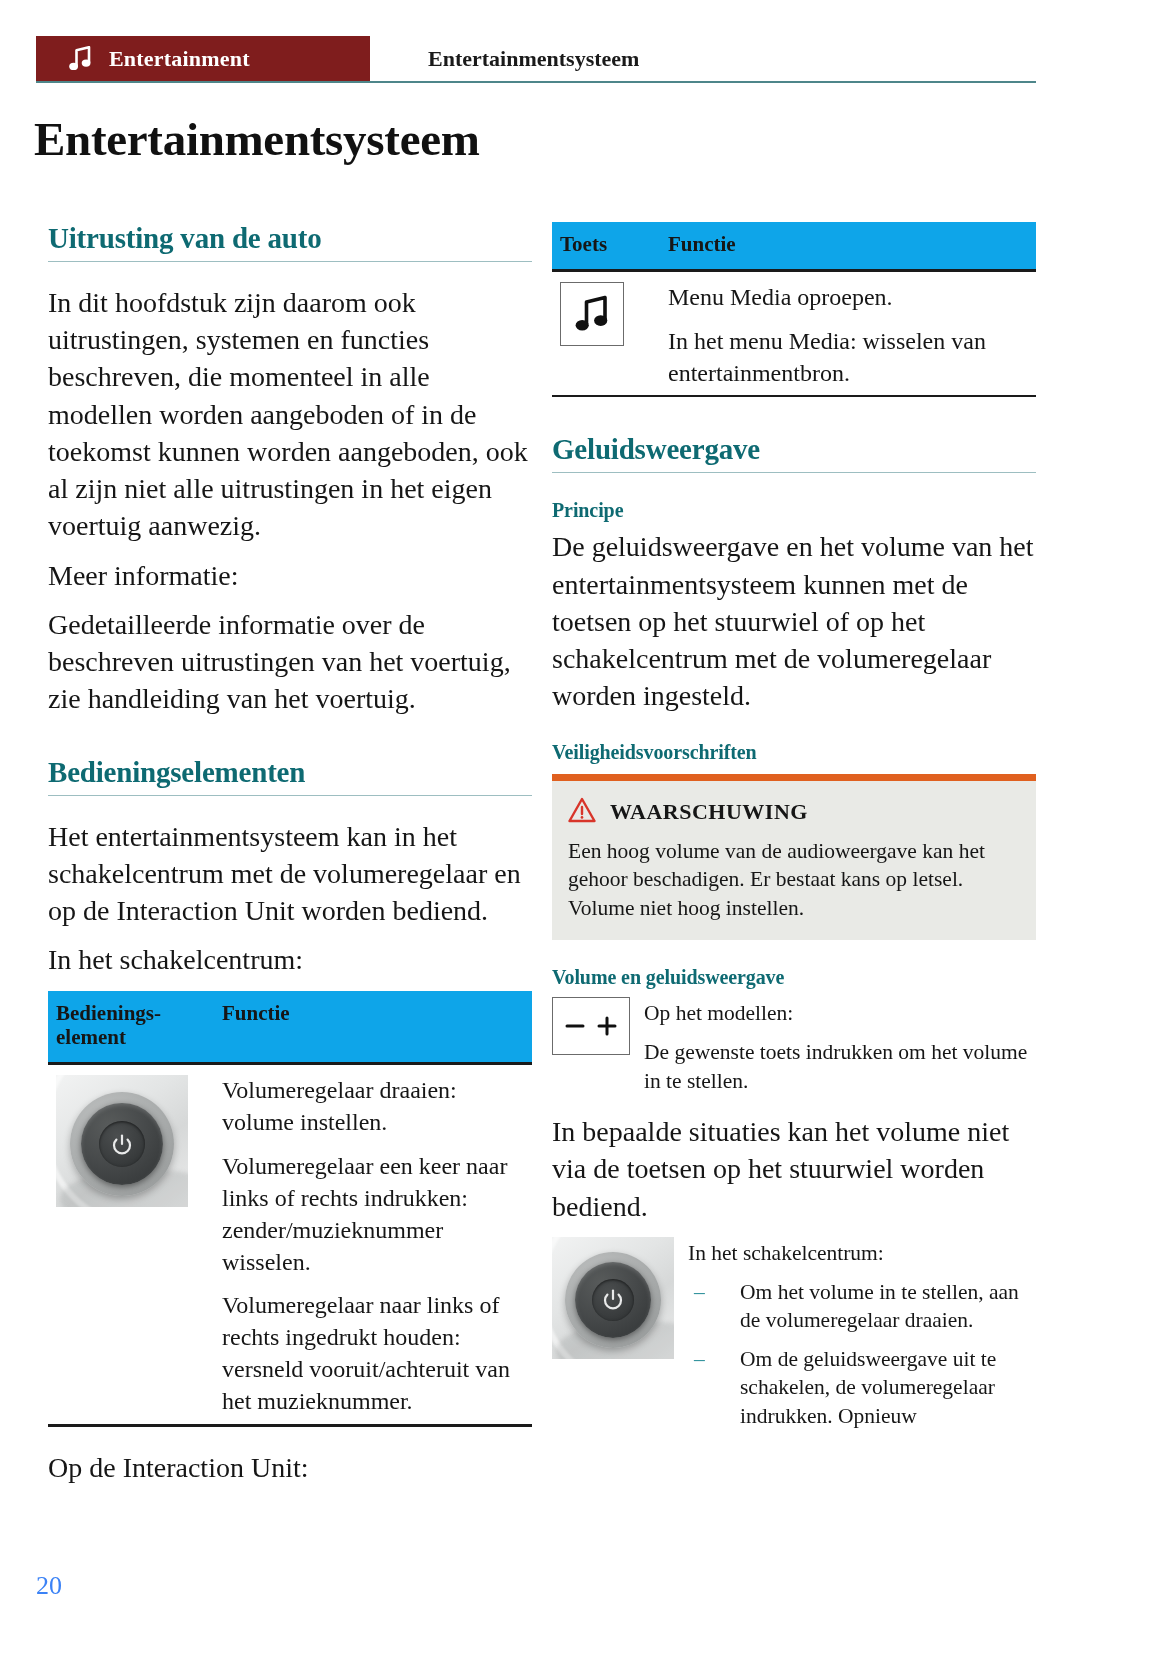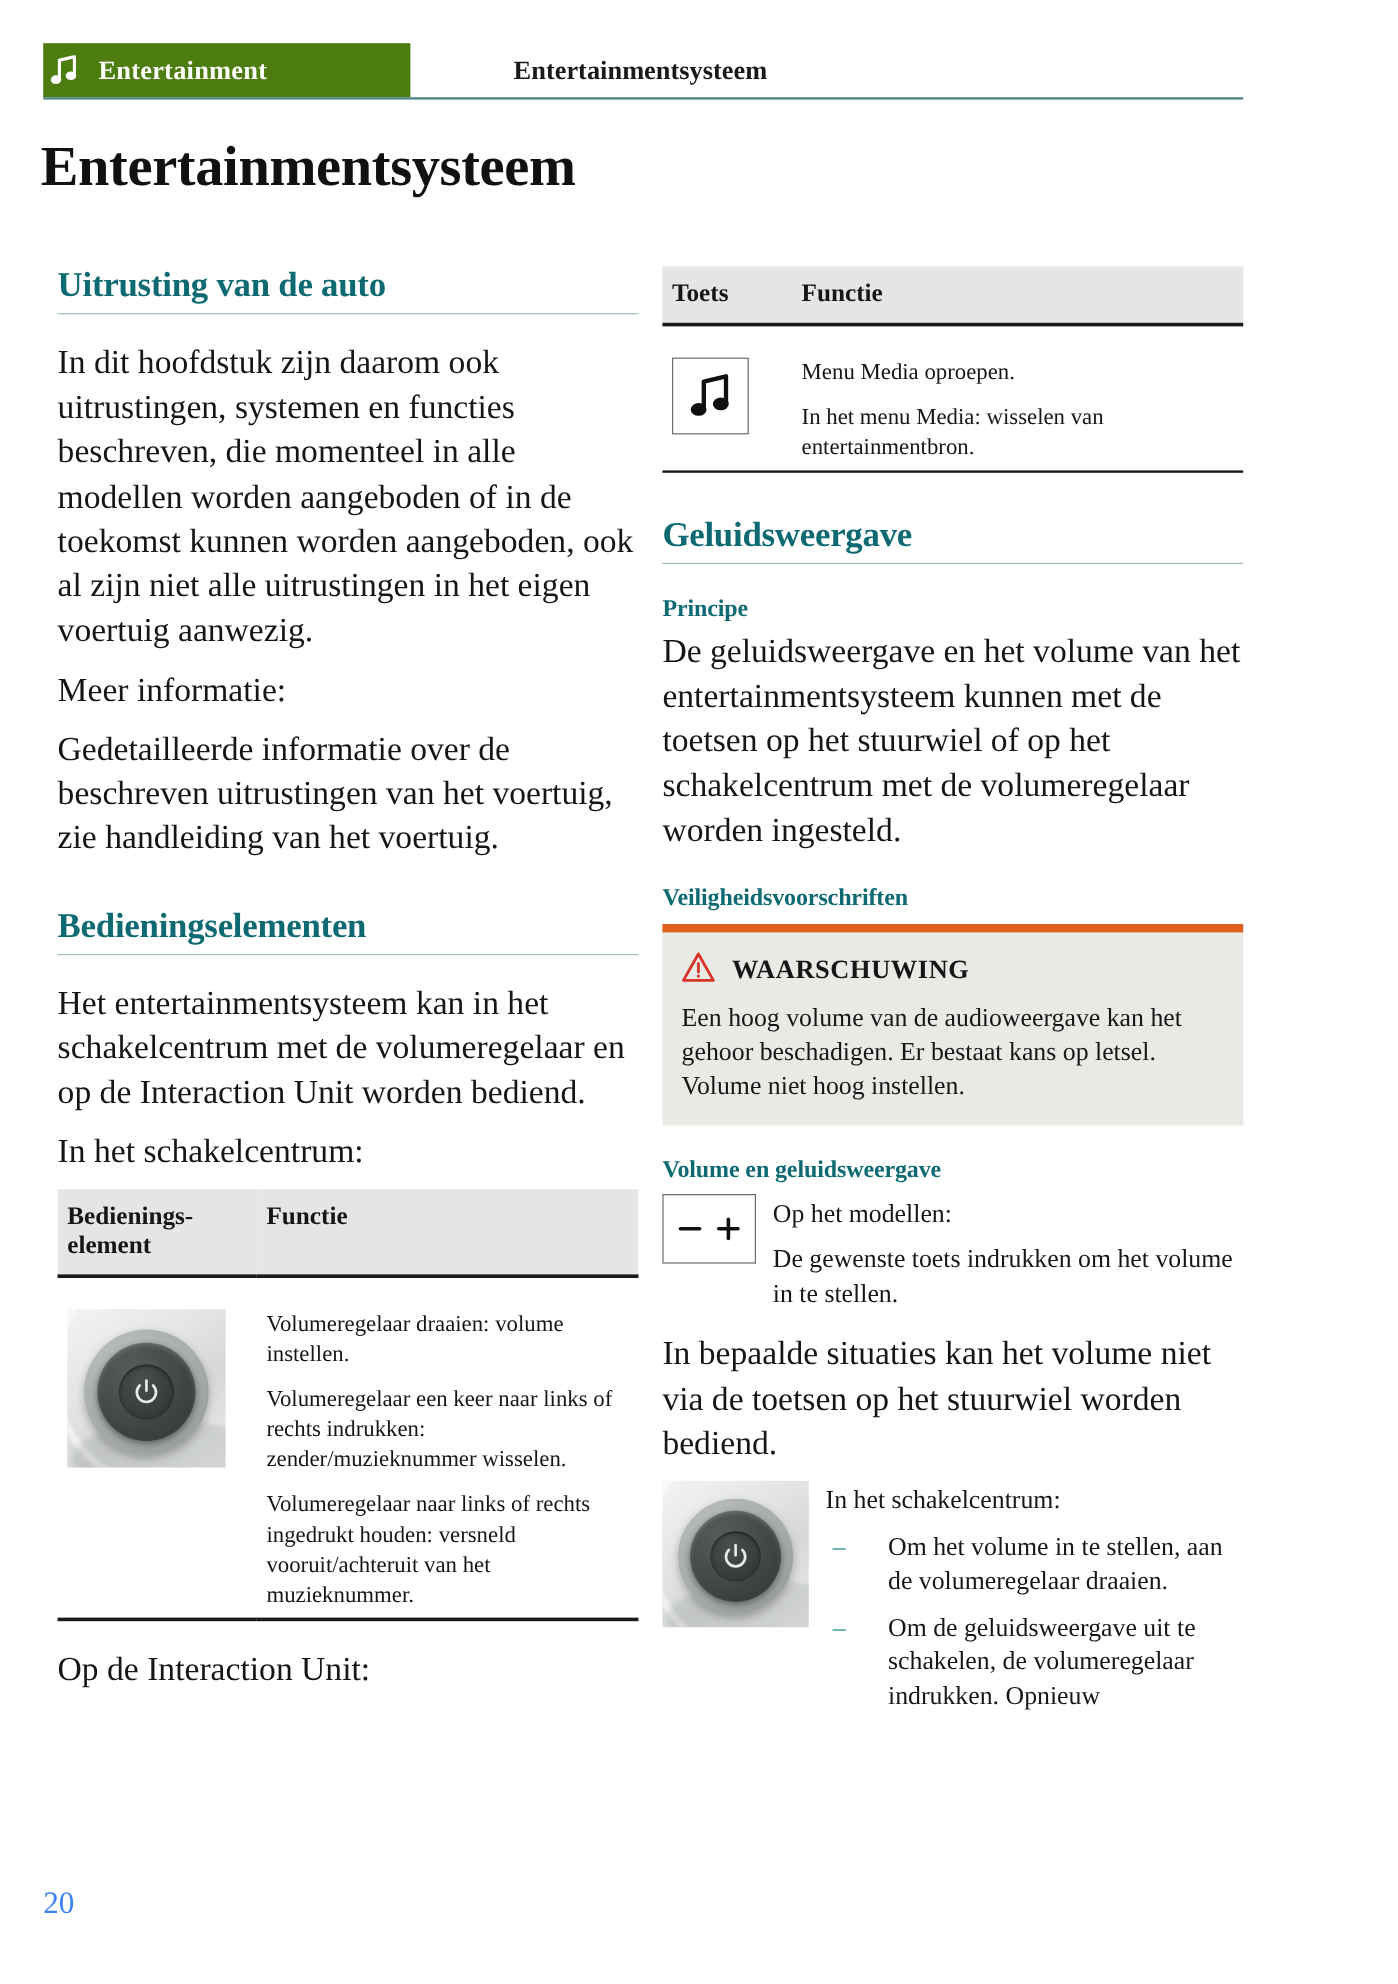--- a/index.html
+++ b/index.html
@@ -30,26 +30,26 @@
     left: 36px;
     top: 36px;
     width: 1000px;
     height: 50px;
   }
   .header-tab {
     position: absolute;
     left: 0;
     top: 0;
     height: 45px;
-    width: 306px;
-    background: #4d7c0f;
+    width: 334px;
+    background: #7f1d1d;
     display: flex;
     align-items: center;
     box-sizing: border-box;
-    padding-left: 4px;
+    padding-left: 31px;
   }
   .header-tab-icon {
     width: 26px;
     height: 30px;
     display: flex;
     align-items: center;
     justify-content: center;
     margin-right: 16px;
   }
   .header-tab-label {
@@ -124,33 +124,33 @@
   }
   .gap-lg { height: 26px; }
 
   
   table.tbl {
     width: 100%;
     border-collapse: collapse;
     margin-top: 10px;
   }
   table.tbl thead th {
-    background: #e5e5e5;
+    background: #0ea5e9;
     text-align: left;
     font-size: 21px;
     font-weight: bold;
     padding: 10px 8px 12px 8px;
     vertical-align: top;
     border-bottom: 3px solid #1a1a1a;
     line-height: 1.18;
   }
   table.tbl td {
     vertical-align: top;
-    padding: 26px 8px 6px 8px;
-    font-size: 19px;
+    padding: 10px 8px 6px 8px;
+    font-size: 24px;
     line-height: 1.33;
   }
   table.tbl.ruled tbody tr:last-child td {
     border-bottom: 3px solid #1a1a1a;
   }
   table.tbl.ruled-thin tbody tr:last-child td {
     border-bottom: 2px solid #1a1a1a;
   }
   td.cell-icon { width: 150px; }
   td.cell-icon-sm { width: 92px; }

